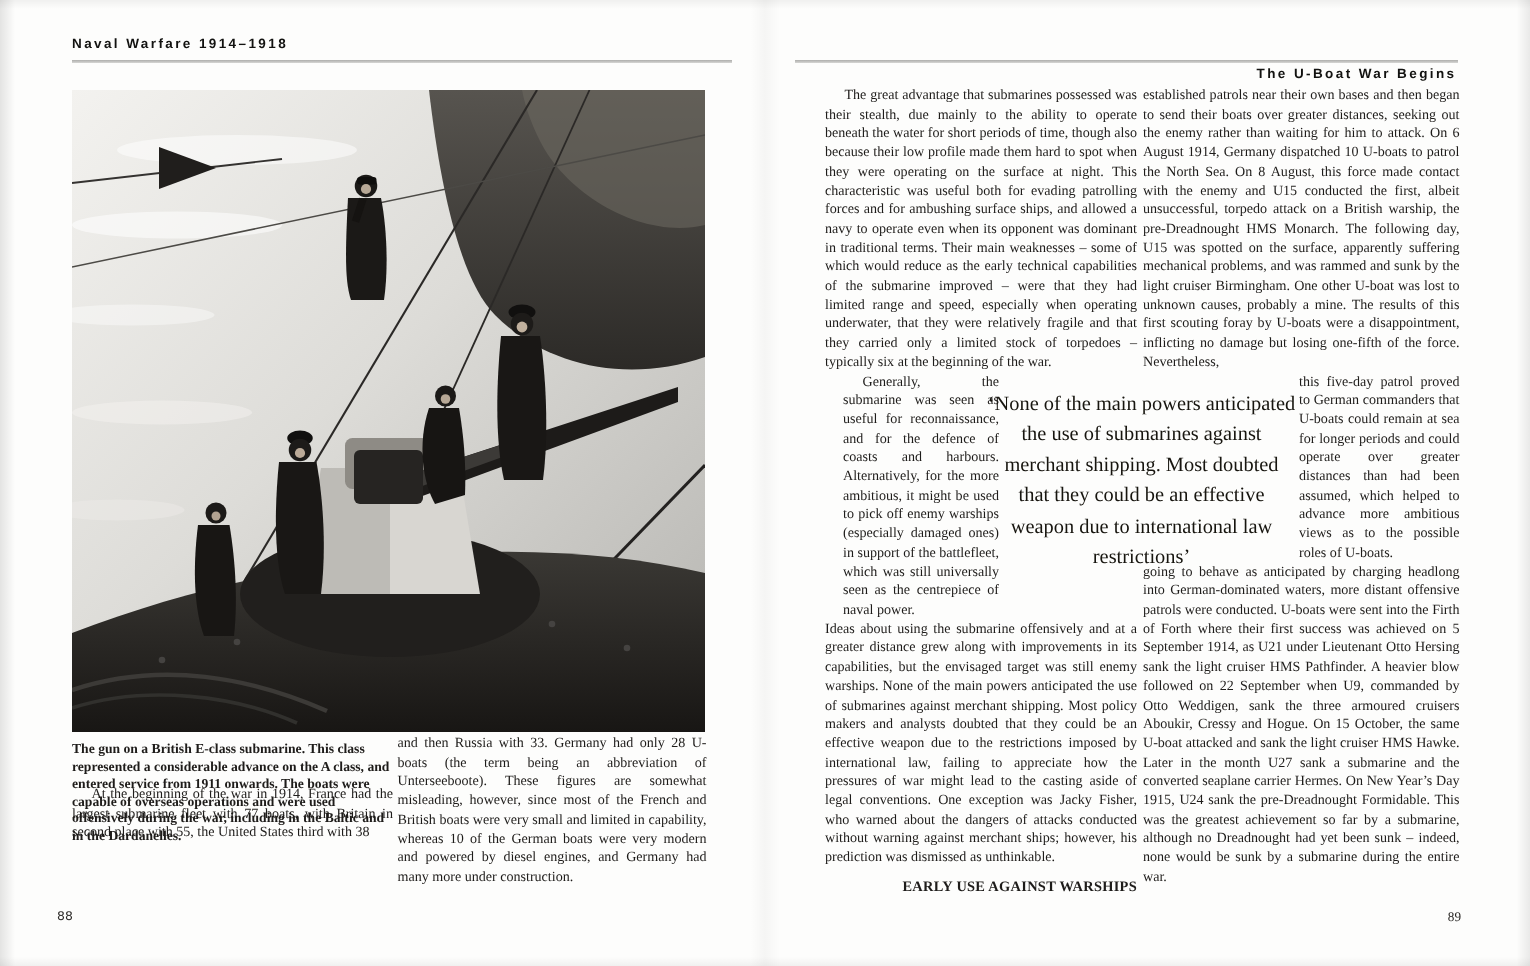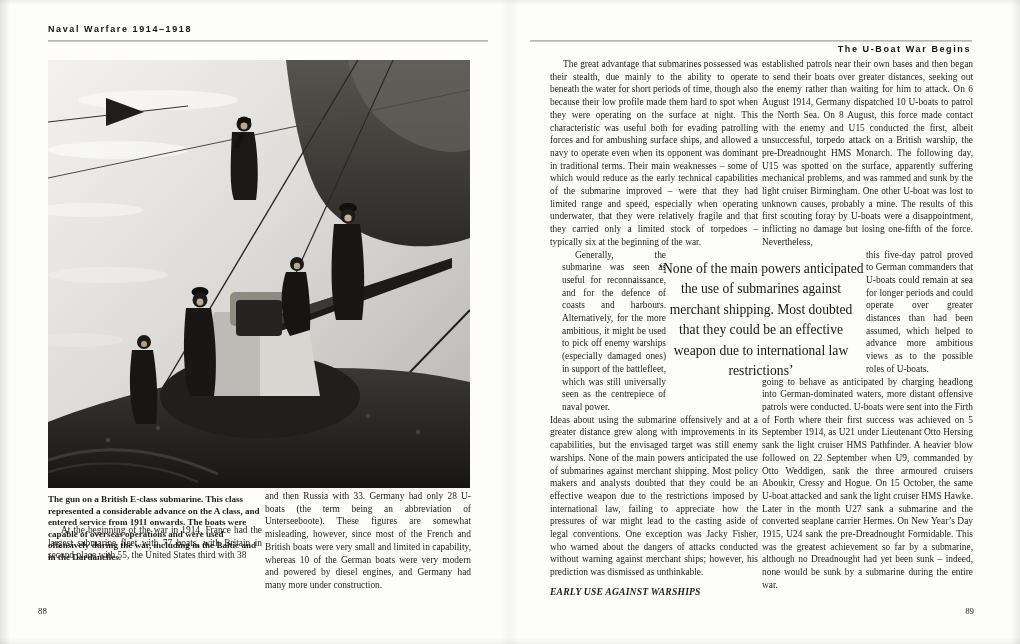--- a/index.html
+++ b/index.html
@@ -37,29 +37,29 @@
   .indent{text-indent:13px;}
   .caption{
     position:absolute;left:48px;top:494px;width:217px;
     font-weight:700;font-size:9.1px;line-height:11.6px;text-align:left;
   }
   .left-col1{position:absolute;left:48px;top:524px;width:214px;}
   .left-col2{position:absolute;left:265px;top:490px;width:206px;}
   .photo-frame{position:absolute;left:48px;top:60px;width:422px;height:428px;background:#cfcecb;}
   .photo-frame svg{display:block;width:100%;height:100%;}
   .pagenum{position:absolute;top:606px;font-size:8.8px;color:#2a2826;}
-  .pagenum-left{left:38px;}
+  .pagenum-left{left:38px;font-family:Liberation Mono, monospace;}
   .pagenum-right{right:46px;text-align:right;}
   .colA{position:absolute;left:550px;top:58px;width:208px;}
   .colB{position:absolute;left:762px;top:58px;width:211px;}
   .narrow-left{width:104px;margin-left:12px;}
   .narrow-right{width:107px;margin-left:auto;}
   .subhead{
     font-size:9.6px;font-weight:700;letter-spacing:0.2px;
-    margin:7px 0 3px 0;text-align:left;font-style:italic;
+    margin:7px 0 3px 0;text-align:right;
   }
   .pullquote{
     position:absolute;left:658px;top:259px;width:206px;
     font-size:13.6px;line-height:20.4px;text-align:center;color:#17150f;
   }
 </style>
 </head>
 <body>
 
 <div class="spread-shading"></div>

